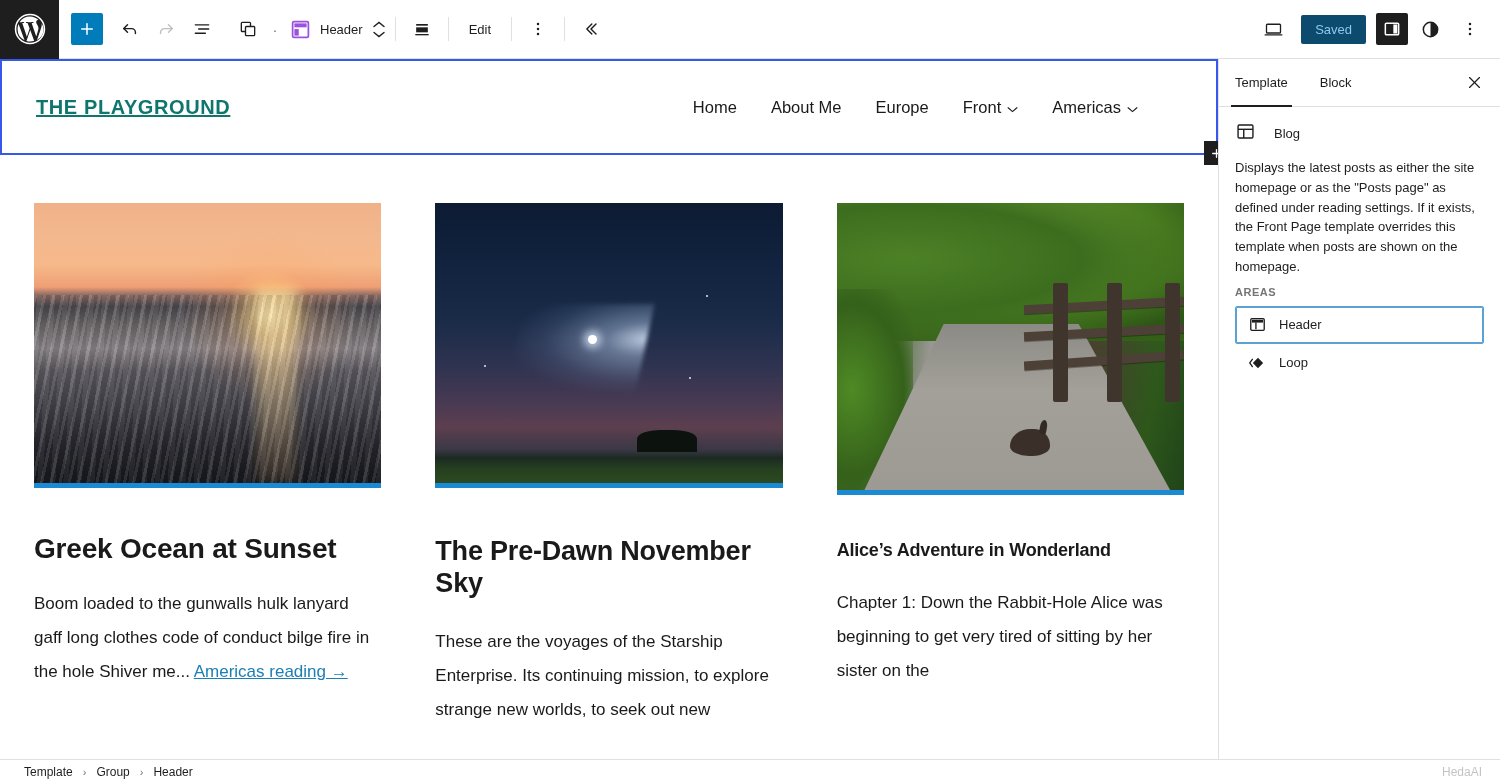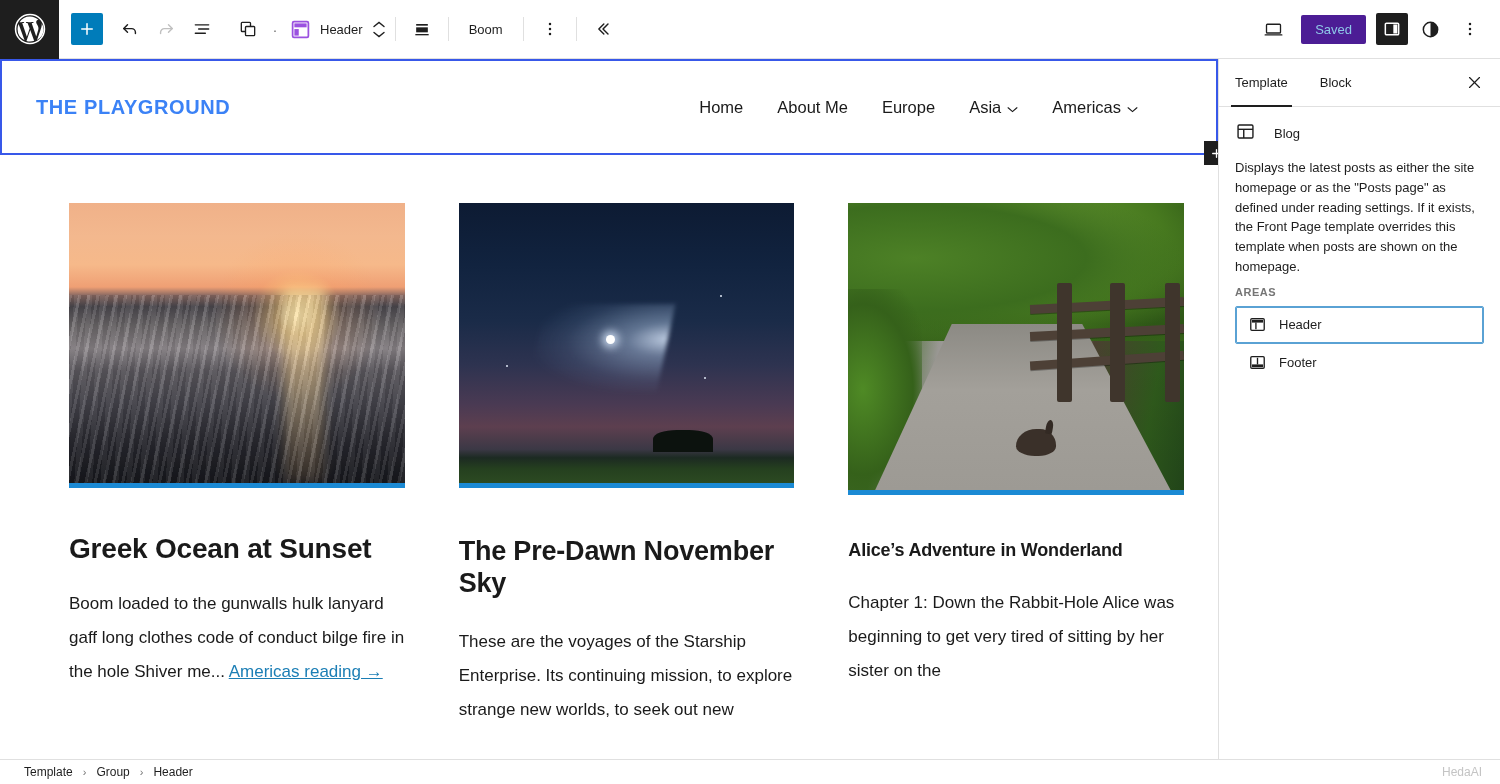--- a/index.html
+++ b/index.html
@@ -60,21 +60,21 @@
   .chip-stepper {
     display: flex; flex-direction: column; align-items: center; justify-content: center;
     margin-left: 10px; gap: 3px; cursor: pointer;
   }
   .edit-label { font-size: 13px; color: #1e1e1e; padding: 0 12px; cursor: pointer; }
 
   .tb-right {
     margin-left: auto; display: flex; align-items: center; gap: 4px; padding-right: 12px;
   }
   .saved-btn {
-    background: #4c1d95; color: #8ec8e8;
+    background: #0c4a6e; color: #8ec8e8;
     font-size: 13px; padding: 7px 14px; border-radius: 2px; border: none;
     cursor: default; font-family: inherit; margin: 0 6px;
   }
   .tb-btn.dark-sq {
     background: #1e1e1e; border-radius: 2px; width: 32px; height: 32px;
   }
 
   
   .body-row { flex: 1; display: flex; min-height: 0; }
 
@@ -89,21 +89,21 @@
   .site-header {
     position: relative;
     height: 96px;
     border: 2px solid #3858e9;
     display: flex; align-items: center;
     padding: 0 34px;
     background: #fff;
   }
   .site-title {
     font-size: 20px; font-weight: bold; letter-spacing: 0.6px;
-    color: #3b82f6; text-transform: uppercase;
+    color: #0f766e; text-transform: uppercase; text-decoration: underline;
   }
   .site-nav {
     margin-left: auto; display: flex; align-items: center; gap: 34px;
     padding-right: 44px;
   }
   .nav-item {
     font-size: 16.5px; color: #1a1a1a; display: flex; align-items: center; gap: 6px;
     cursor: pointer; white-space: nowrap;
   }
   .nav-caret { display: inline-block; }
@@ -111,21 +111,20 @@
     position: absolute; right: -12px; bottom: -12px;
     width: 24px; height: 24px; background: #1e1e1e;
     display: flex; align-items: center; justify-content: center;
     cursor: pointer; z-index: 5;
   }
 
   
   .posts-grid {
     display: flex; gap: 54px;
     padding: 48px 34px 0 34px;
-    margin-left: 35px;
   }
   .post-card { flex: 1 1 0; min-width: 0; }
   .post-thumb {
     width: 100%; height: 285px;
     border-bottom: 5px solid #1b8ad4;
     position: relative; overflow: hidden; cursor: pointer;
   }
   .post-card.c3 .post-thumb { height: 292px; }
 
   
@@ -378,21 +377,21 @@
       <div class="tb-btn">
         <svg width="20" height="20" viewBox="0 0 24 24">
           <rect x="5" y="6" width="14" height="2" fill="#1e1e1e"></rect>
           <rect x="5" y="10" width="14" height="6" fill="#1e1e1e"></rect>
           <rect x="4" y="18" width="16" height="1.6" fill="#1e1e1e"></rect>
         </svg>
       </div>
 
       <div class="tb-sep"></div>
 
-      <div class="edit-label">Boom</div>
+      <div class="edit-label">Edit</div>
 
       <div class="tb-sep"></div>
 
       <div class="tb-btn">
         <svg width="20" height="20" viewBox="0 0 24 24" fill="#1e1e1e">
           <circle cx="12" cy="6" r="1.5"></circle>
             <circle cx="12" cy="12" r="1.5"></circle>
             <circle cx="12" cy="18" r="1.5"></circle>
         </svg>
       </div>
@@ -453,21 +452,21 @@
             <div class="nav-item">
               <span>Home</span>
             </div>
             <div class="nav-item">
               <span>About Me</span>
             </div>
             <div class="nav-item">
               <span>Europe</span>
             </div>
             <div class="nav-item">
-              <span>Asia</span>
+              <span>Front</span>
               <span class="nav-caret">
                 <svg width="11" height="7" viewBox="0 0 12 8" fill="none" stroke="#1a1a1a" stroke-width="1.3" stroke-linecap="round">
                   <polyline points="1,2 6,6.4 11,2"></polyline>
                 </svg>
               </span>
             </div>
             <div class="nav-item">
               <span>Americas</span>
               <span class="nav-caret">
                 <svg width="11" height="7" viewBox="0 0 12 8" fill="none" stroke="#1a1a1a" stroke-width="1.3" stroke-linecap="round">
@@ -571,31 +570,30 @@
           <span class="area-icon">
             <svg width="19" height="19" viewBox="0 0 24 24">
               <rect x="3.5" y="4.5" width="17" height="15" rx="1.4" fill="none" stroke="#1e1e1e" stroke-width="1.7"></rect>
               <rect x="5" y="6" width="14" height="3.6" fill="#1e1e1e"></rect>
               <line x1="10" y1="9.6" x2="10" y2="18" stroke="#1e1e1e" stroke-width="1.7"></line>
             </svg>
           </span>
           <span>Header</span>
         </div>
 
-
         <div class="area-item">
           <span class="area-icon">
             <svg width="19" height="19" viewBox="0 0 24 24">
-              <rect x="3.5" y="4.5" width="17" height="15" rx="1.4" fill="none" stroke="#1e1e1e" stroke-width="1.7"></rect>
-              <rect x="5" y="14.4" width="14" height="3.6" fill="#1e1e1e"></rect>
-              <line x1="12" y1="6" x2="12" y2="14.4" stroke="#1e1e1e" stroke-width="1.7"></line>
+              <rect x="8" y="8" width="9.2" height="9.2" transform="rotate(45 12.6 12.6)" fill="#1e1e1e"></rect>
+              <polyline points="5.5,8 2.2,12.6 5.5,17.2" fill="none" stroke="#1e1e1e" stroke-width="1.7" stroke-linecap="round" stroke-linejoin="round"></polyline>
             </svg>
           </span>
-          <span>Footer</span>
+          <span>Loop</span>
         </div>
+
 
       </div>
     </div>
   </div>
 
   <div class="footer-bar">
     <span class="crumb">Template</span>
     <span class="crumb-sep">›</span>
     <span class="crumb">Group</span>
     <span class="crumb-sep">›</span>

